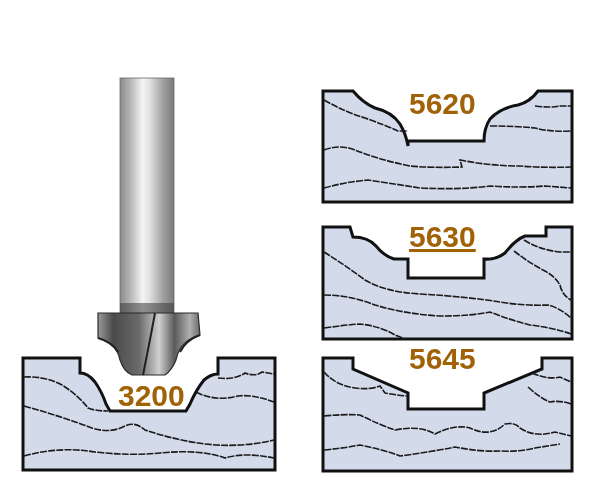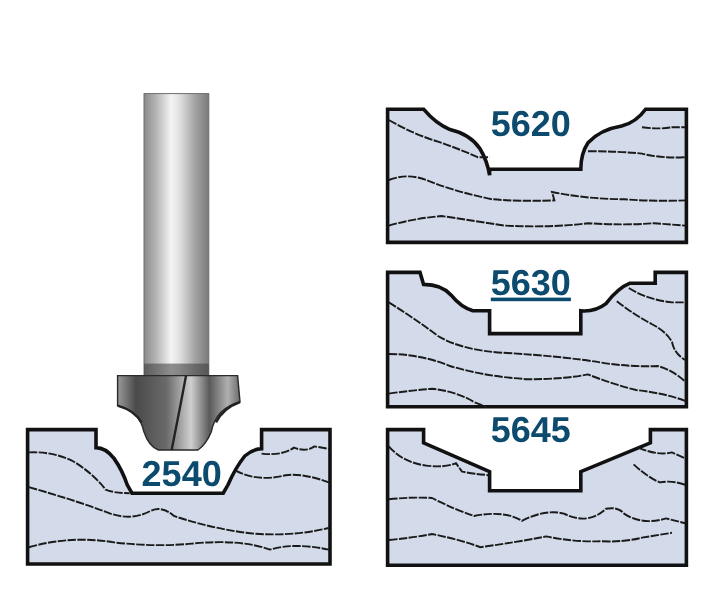--- a/index.html
+++ b/index.html
@@ -1,20 +1,20 @@
 <!DOCTYPE html>
 <html><head>
 <meta charset="utf-8">
 <style>
   html, body { margin: 0; padding: 0; background: #ffffff; }
   body { width: 600px; height: 492px; position: relative; overflow: hidden; font-family: "Liberation Sans", sans-serif; }
   .stage { position: absolute; left: 0; top: 0; width: 600px; height: 492px; }
   .label {
     position: absolute; font-family: "Liberation Sans", sans-serif; font-weight: bold;
-    font-size: 30px; color: #0c4a6e; line-height: 1; letter-spacing: 0px;
+    font-size: 30px; color: #a16207; line-height: 1; letter-spacing: 0px;
   }
 </style>
 </head>
 <body>
 
 <div class="stage">
   <svg width="600" height="492" viewBox="0 0 600 492" xmlns="http://www.w3.org/2000/svg">
     <defs>
       <linearGradient id="shankGrad" x1="0" x2="1" y1="0" y2="0">
         <stop offset="0" stop-color="#8a8a8a"></stop>
@@ -82,17 +82,17 @@
       <g fill="none" stroke="#1a1a1a" stroke-width="1.6" stroke-dasharray="7 1.2">
         <path d="M324,372 Q335,385 355,388 Q370,390 380,386 L385,393 Q395,395 408,396"></path>
         <path d="M324,416 Q345,414 360,415 Q380,425 395,430 Q420,425 435,434 Q455,424 470,428 Q490,438 505,424 Q515,422 520,428 Q535,438 555,432 L571,436"></path>
         <path d="M324,450 Q345,448 360,445 Q385,450 400,456 Q430,452 455,447 Q480,452 500,451 Q520,452 535,448 L560,444"></path>
         <path d="M528,387 Q540,398 550,402 Q560,400 571,404"></path>
         <path d="M532,373 Q548,380 560,377 L571,382"></path>
       </g>
     </g>
   </svg>
 
-  <div class="label" style="left:118px; top:381px;">2540</div>
+  <div class="label" style="left:118px; top:381px;">3200</div>
   <div class="label" style="left:409px; top:89px;">5620</div>
   <div class="label" style="left:409px; top:222px;text-decoration:underline;">5630</div>
   <div class="label" style="left:409px; top:344px;">5645</div>
 </div>
 
 </body></html>

